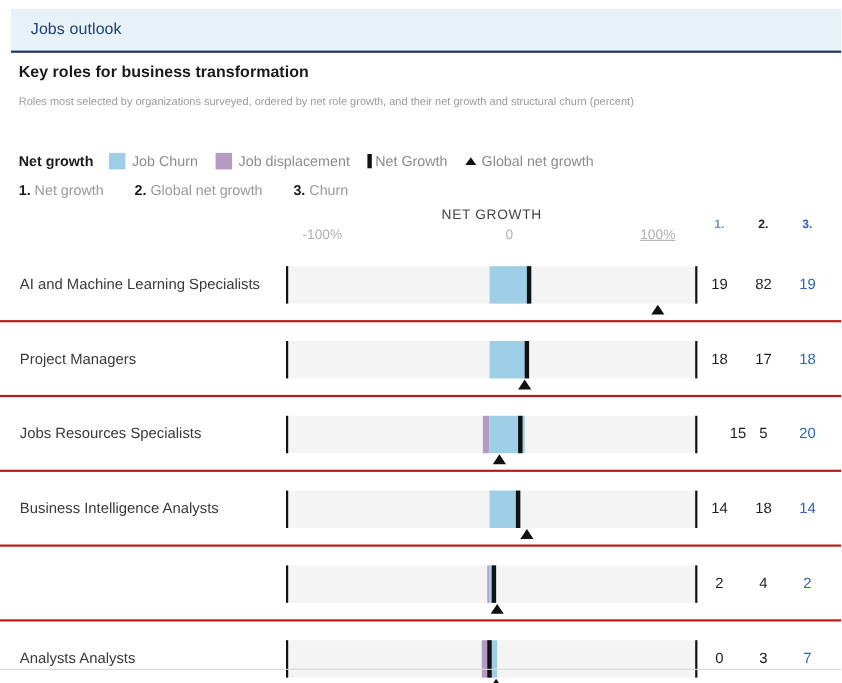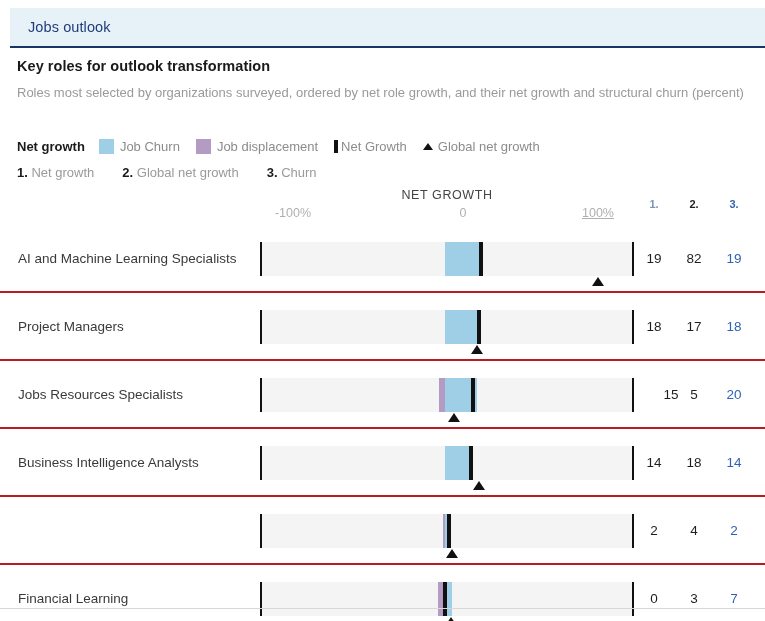--- a/index.html
+++ b/index.html
@@ -51,21 +51,21 @@
     font-size: 14.5px;
     font-weight: bold;
     color: #1a1a1a;
     letter-spacing: 0.05px;
   }
   .chart-subtitle {
     position: absolute;
     left: 17px;
     top: 82px;
     width: 730px;
-    font-size: 13px;
+    font-size: 10px;
     line-height: 21px;
     color: #9a9a9a;
   }
 
   
   .legend-row {
     position: absolute;
     left: 17px;
     top: 139px;
     display: flex;
@@ -239,21 +239,21 @@
   }
 </style>
 </head>
 <body>
 
 <div class="tab-header">
   <div class="tab-header-label">Jobs outlook</div>
 </div>
 <div class="tab-underline"></div>
 
-<div class="chart-title">Key roles for outlook transformation</div>
+<div class="chart-title">Key roles for business transformation</div>
 <div class="chart-subtitle">Roles most selected by organizations surveyed, ordered by net role growth, and their net growth and structural churn (percent)</div>
 
 <div class="legend-row">
   <span class="legend-title">Net growth</span>
   <span class="legend-item">
     <span class="legend-swatch" style="background:#9ecfe6"></span>
     <span>Job Churn</span>
   </span>
   <span class="legend-item">
     <span class="legend-swatch" style="background:#b39bc4"></span>
@@ -357,21 +357,21 @@
         <div class="seg displace" style="left: 183.148px; width: 1.87px;"></div>
         <div class="seg growth" style="left: 185.018px; width: 5.61px;"></div>
         <div class="net-tick" style="left: 186.758px;"></div>
       </div>
       <div class="global-tri" style="left: 452.498px;"></div>
       <div class="val c1" style="left: 654px;">2</div>
       <div class="val c2" style="left: 694px;">4</div>
       <div class="val c3" style="left: 734px;">2</div>
     </div>
     <div class="chart-row">
-      <div class="row-label">Financial Learning</div>
+      <div class="row-label">Analysts Analysts</div>
       <div class="track">
         <div class="track-end left"></div>
         <div class="track-end right"></div>
         <div class="seg displace" style="left: 177.538px; width: 7.48px;"></div>
         <div class="seg growth" style="left: 185.018px; width: 7.48px;"></div>
         <div class="net-tick" style="left: 183.018px;"></div>
       </div>
       <div class="global-tri" style="left: 450.628px;"></div>
       <div class="val c1" style="left: 654px;">0</div>
       <div class="val c2" style="left: 694px;">3</div>

